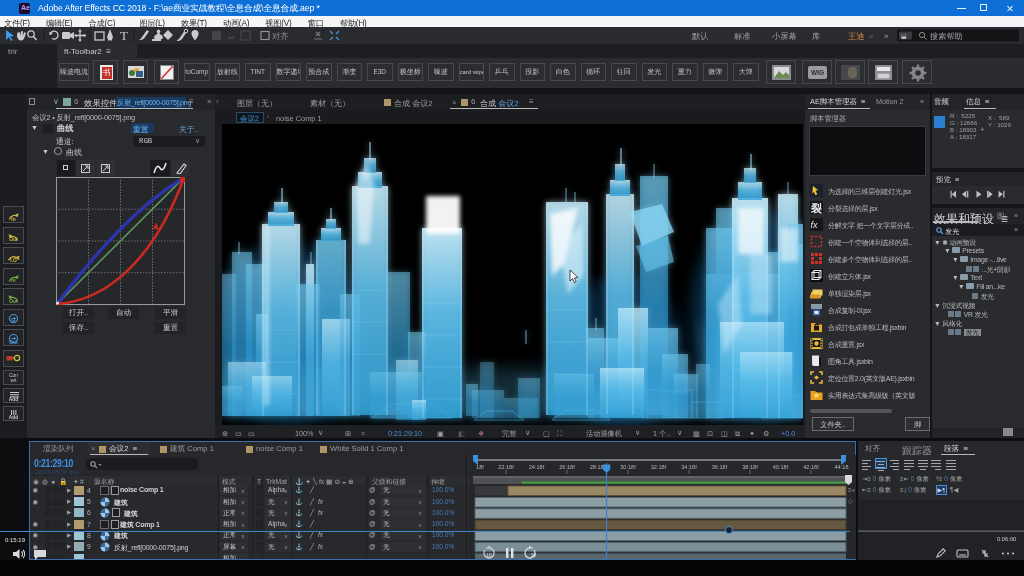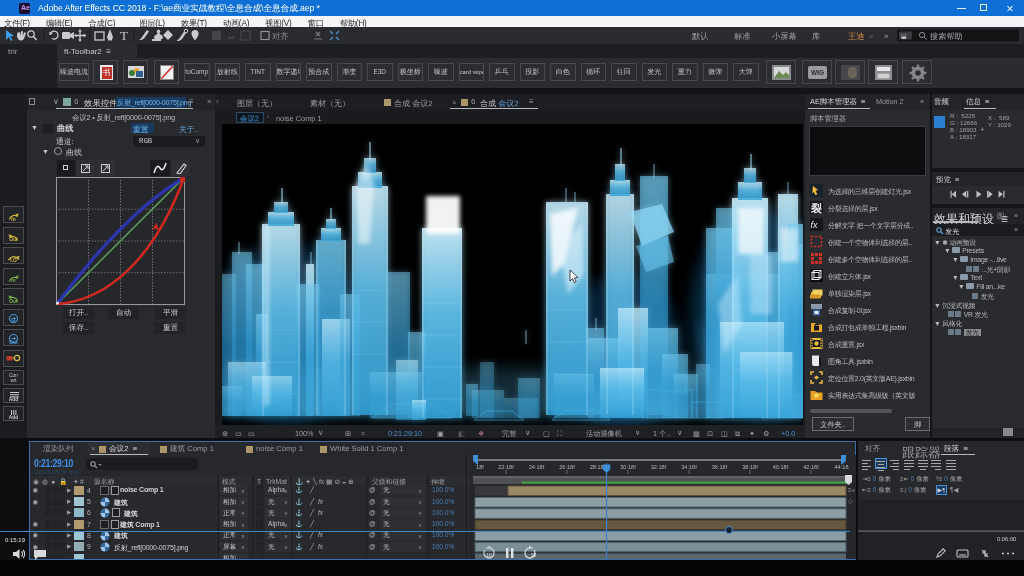--- a/index.html
+++ b/index.html
@@ -232,21 +232,21 @@
 <div class="abs" style="left:29px;top:98px;width:6px;height:7px;border:1px solid #8a8b8d;"></div>
 <div class="abs" style="left:53px;top:97px;font-size:8px;color:#9a9b9d;">∨</div>
 <div class="abs" style="left:63px;top:98px;width:8px;height:8px;background:#7ba8a0;"></div>
 <div class="abs" style="left:74px;top:97px;font-size:8px;color:#9a9b9d;">6</div>
 <div class="abs" style="left:84px;top:97.5px;font-size:8.4px;color:#d2d3d5;">效果控件</div>
 <div class="abs" style="left:116px;top:96.5px;width:70px;height:11px;background:#173a5e;"></div>
 <div class="abs" style="left:117px;top:98px;font-size:7.2px;color:#6fb1e8;letter-spacing:-0.3px;">反射_refl[0000-0075].png</div>
 <div class="abs" style="left:189px;top:97px;font-size:8px;color:#9a9b9d;">≡</div>
 <div class="abs" style="left:207px;top:97px;font-size:8px;color:#9a9b9d;">»</div>
 <div class="abs" style="left:56px;top:107.5px;width:137px;height:1.5px;background:#b8b9bb;"></div>
-<div class="abs" style="left:32px;top:112.5px;font-size:7.4px;color:#bcbdbf;letter-spacing:-0.2px;margin-left:40px;">会议2 • 反射_refl[0000-0075].png</div>
+<div class="abs" style="left:32px;top:112.5px;font-size:7.4px;color:#bcbdbf;letter-spacing:-0.2px;">会议2 • 反射_refl[0000-0075].png</div>
 <div class="abs" style="left:31px;top:123.5px;font-size:7px;color:#c8c9cb;">▼</div>
 <div class="abs" style="left:43px;top:123.5px;width:10px;height:9px;background:#1e1f22;"></div>
 <div class="abs" style="left:57px;top:123px;font-size:8.2px;color:#d5d6d8;font-weight:bold;">曲线</div>
 <div class="abs" style="left:131px;top:123px;width:23px;height:10px;background:#173a5e;"></div>
 <div class="abs" style="left:133px;top:124px;font-size:7.8px;color:#6fb1e8;">重置</div>
 <div class="abs" style="left:179px;top:124px;font-size:7.8px;color:#5e9fd8;">关于..</div>
 <div class="abs" style="left:56px;top:136px;font-size:7.8px;color:#c0c1c3;">通道:</div>
 <div class="abs" style="left:133px;top:135.5px;width:72px;height:11px;background:#1b1c1f;border-radius:2px;"></div>
 <div class="abs" style="left:139px;top:137px;font-size:7.4px;color:#c8c9cb;font-family:Liberation Mono, monospace;">RGB</div>
 <div class="abs" style="left:195px;top:136.5px;font-size:7px;color:#9a9b9d;">∨</div>
@@ -1004,21 +1004,21 @@
 <path d="M132.8 9.5 h7.5 v5 l-3.7 3.5 l-3.8 -3.5 Z" fill="#3d8fd8"></path>
 </svg>
 
 <div class="abs" style="left:848px;top:487px;font-size:6px;color:#9a9b9d;">≡+</div>
 <div class="abs" style="left:848px;top:497px;font-size:6px;color:#9a9b9d;">◇</div>
 </div>
 
 <div class="abs" style="left:858px;top:441px;width:166px;height:119px;background:#27282b;"></div>
 <div id="brpanel">
 <div class="abs" style="left:865px;top:444px;font-size:7.6px;color:#9a9b9d;">对齐</div>
-<div class="abs" style="left:902px;top:444px;font-size:13px;color:#9a9b9d;">跟踪器</div>
+<div class="abs" style="left:902px;top:444px;font-size:10px;color:#9a9b9d;">跟踪器</div>
 <div class="abs" style="left:944px;top:444px;font-size:7.6px;color:#d8d9db;">段落&nbsp; ≡</div>
 <div class="abs" style="left:941px;top:453.5px;width:34px;height:1.5px;background:#b8b9bb;"></div>
 <style>.pb{position:absolute;top:458px;width:12px;height:11px;} .pb i{display:block;height:1.5px;background:#a6a7a9;margin:1.5px 1px;}</style>
 <div class="pb" style="left:861px;">
       <i style="width:9px;"></i>
       <i style="width:6px;"></i>
       <i style="width:9px;"></i>
       <i style="width:6px;"></i>
     </div>
 <div class="pb" style="left:874.5px;background:#1d3a5c;border:1px solid #4a90d8;">

